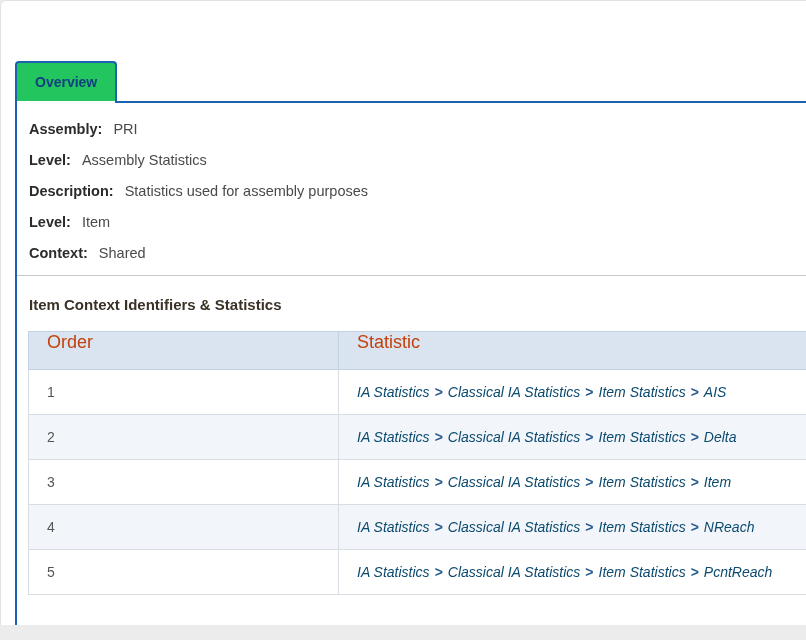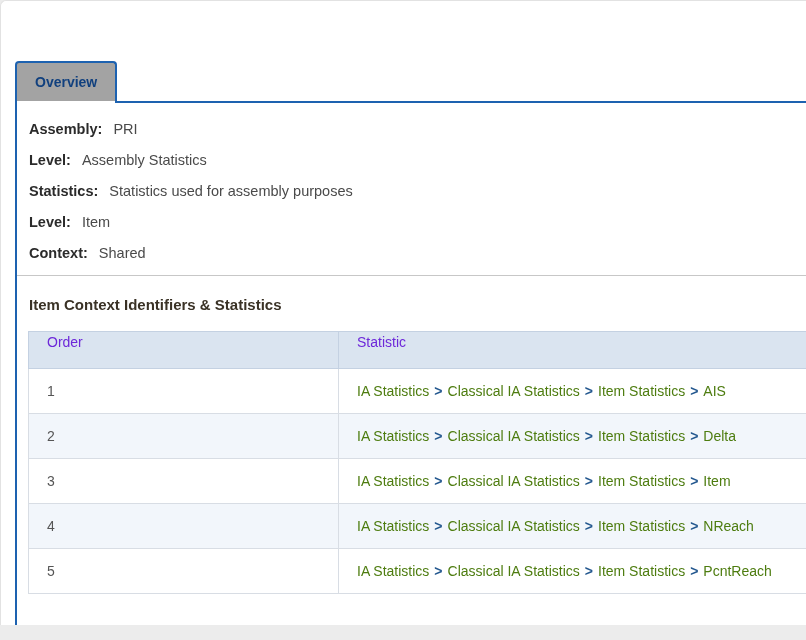--- a/index.html
+++ b/index.html
@@ -59,21 +59,21 @@
     right: 0;
     bottom: 0;
     height: 2px;
     background: #1d62b0;
   }
   .tab {
     position: relative;
     z-index: 2;
     display: inline-block;
     padding: 11px 18px 10px 18px;
-    background: #a3a3a3;
+    background: #22c55e;
     border: 2px solid #1d62b0;
     border-bottom: none;
     border-radius: 4px 4px 0 0;
     font-size: 14px;
     font-weight: bold;
     color: #11407e;
     line-height: 17px;
     cursor: pointer;
   }
   .tab::after {               
@@ -148,41 +148,42 @@
     table-layout: fixed;
   }
   #stat-table th, #stat-table td {
     text-align: left;
     font-weight: normal;
     vertical-align: middle;
     border: 1px solid #d8dde4;
   }
   #stat-table th {
     background: #dae4f0;
-    color: #6d28d9;
-    font-size: 14px;
+    color: #c2410c;
+    font-size: 18px;
     height: 37px;
     padding: 0 0 16px 18px;
     border-color: #c4d1e2;
   }
   #stat-table td {
     height: 45px;
     padding: 0 0 0 18px;
     font-size: 14px;
     color: #555;
     background: #ffffff;
   }
   #stat-table tbody tr:nth-child(even) td {
     background: #f2f6fb;
   }
   .col-order { width: 310px; }
   .col-statistic { width: 485px; }
 
   .crumb {
-    color: #4d7c0f;
+    color: #0c4a6e;
+    font-style: italic;
   }
   .crumb-sep {
     color: #24588f;
     font-weight: bold;
     margin: 0 5px;
   }
 </style>
 </head>
 <body>
 
@@ -200,21 +201,21 @@
     <div id="detail-fields">
       <div class="field-row">
         <span class="field-label">Assembly:</span>
         <span class="field-value">PRI</span>
       </div>
       <div class="field-row">
         <span class="field-label">Level:</span>
         <span class="field-value">Assembly Statistics</span>
       </div>
       <div class="field-row">
-        <span class="field-label">Statistics:</span>
+        <span class="field-label">Description:</span>
         <span class="field-value">Statistics used for assembly purposes</span>
       </div>
       <div class="field-row">
         <span class="field-label">Level:</span>
         <span class="field-value">Item</span>
       </div>
       <div class="field-row">
         <span class="field-label">Context:</span>
         <span class="field-value">Shared</span>
       </div>

